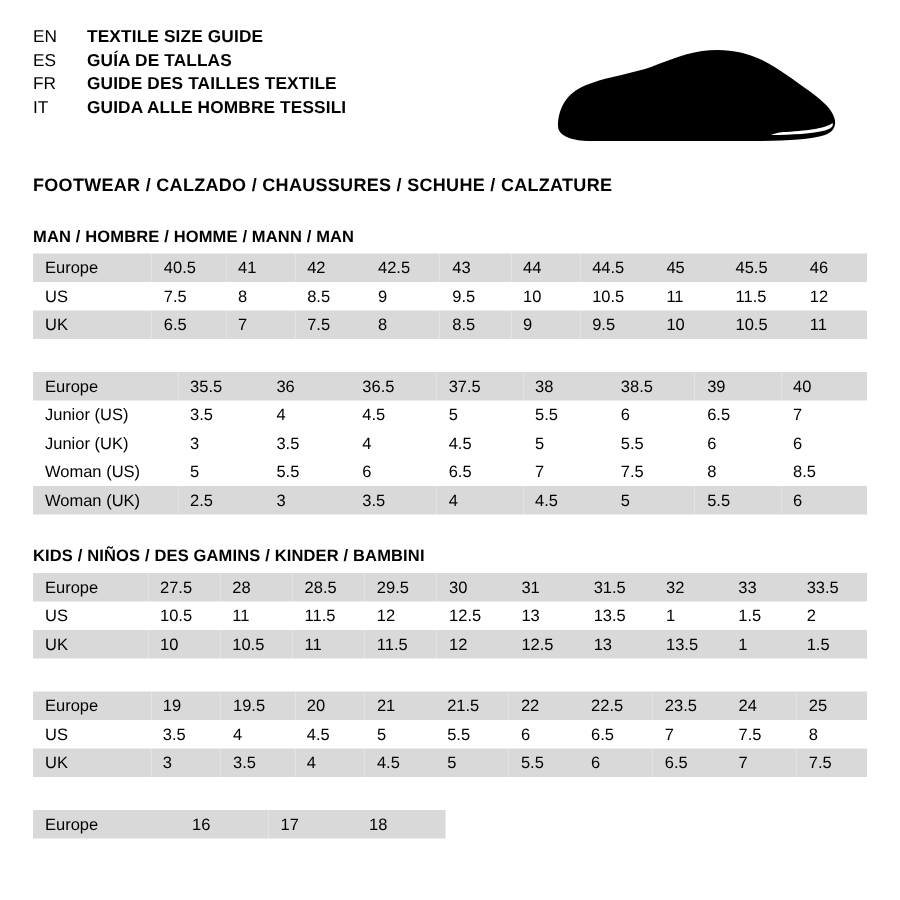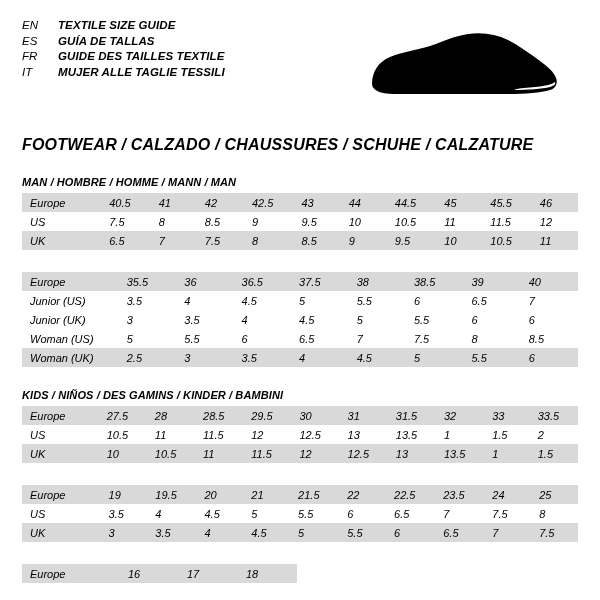--- a/index.html
+++ b/index.html
@@ -13,21 +13,20 @@
     font-family: "Liberation Sans", sans-serif;
     color: #000000;
     overflow: hidden;
   }
   .page {
     width: 600px;
     height: 600px;
     position: relative;
     box-sizing: border-box;
     padding: 18px 22px 0 22px;
-    font-style: italic;
   }
 
   
   .header {
     display: flex;
     align-items: flex-start;
     justify-content: space-between;
   }
   .lang-table {
     border-collapse: collapse;
@@ -51,22 +50,22 @@
   .shoe-wrap {
     width: 200px;
     height: 80px;
     position: relative;
     margin-right: 14px;
     margin-top: 10px;
   }
   .shoe-wrap svg { display: block; }
 
   .footwear-line {
-    margin-top: 28px;
-    font-size: 16px;
+    margin-top: 8px;
+    font-size: 12px;
     font-weight: bold;
     letter-spacing: 0.2px;
   }
 
   
   .section {
     margin-top: 22px;
   }
   .section-title {
     font-size: 11px;
@@ -116,21 +115,21 @@
           <tr>
             <td class="lang-code">ES</td>
             <td class="lang-title">GUÍA DE TALLAS</td>
           </tr>
           <tr>
             <td class="lang-code">FR</td>
             <td class="lang-title">GUIDE DES TAILLES TEXTILE</td>
           </tr>
           <tr>
             <td class="lang-code">IT</td>
-            <td class="lang-title">MUJER ALLE TAGLIE TESSILI</td>
+            <td class="lang-title">GUIDA ALLE HOMBRE TESSILI</td>
           </tr>
         </tbody>
     </table>
 
     <div class="shoe-wrap">
       <svg viewBox="0 0 200 80" width="200" height="80" aria-hidden="true">
         <path fill="#000000" d="M8 56 C8 44 14 34 26 29 C38 24 52 22 66 18 C78 14 90 8 104 6
           C118 4 132 6 144 12 C156 18 166 26 176 33 C184 39 190 44 192 50
           C194 55 192 60 186 62 C176 65 160 66 140 66 L30 66 C16 66 8 62 8 56 Z"></path>
         <path fill="#ffffff" d="M150 62 C164 62 178 61 186 59 C190 58 192 56 191 54

